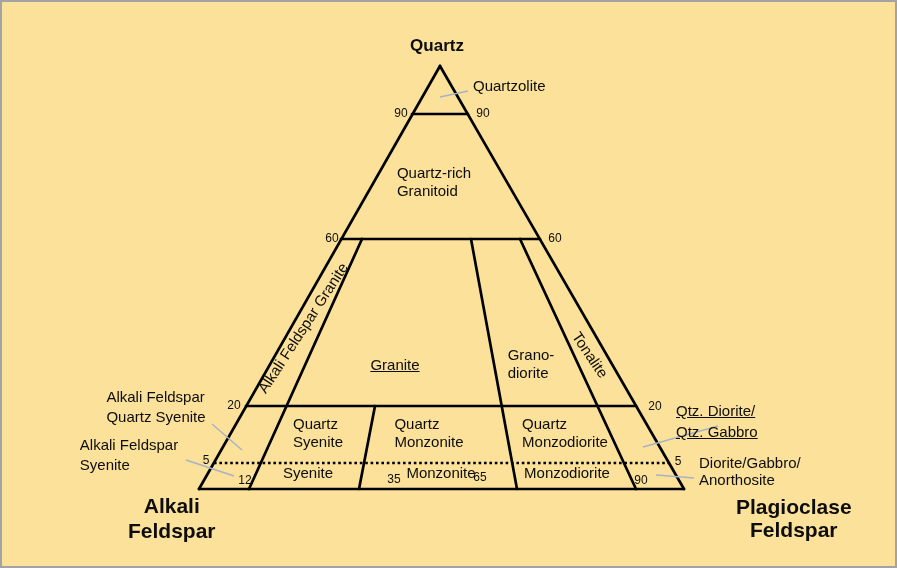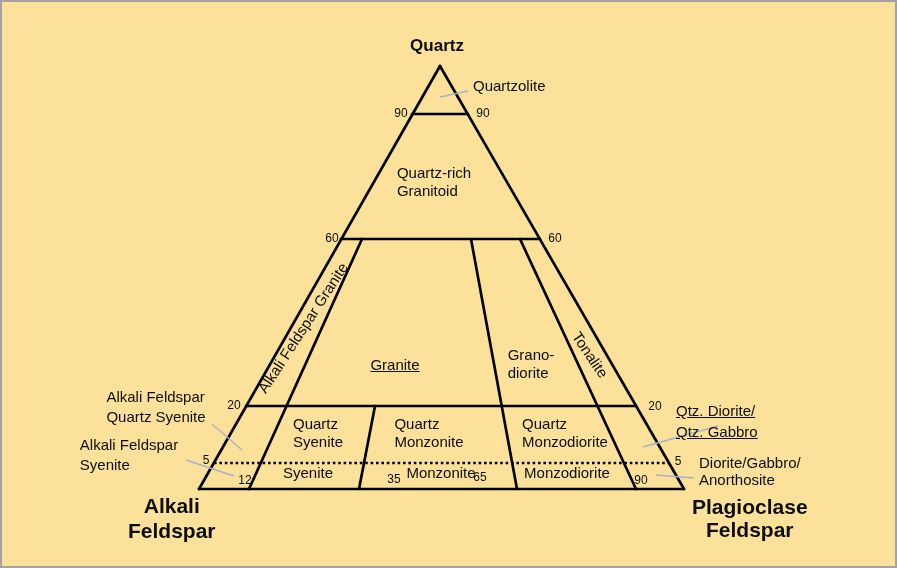--- a/index.html
+++ b/index.html
@@ -23,21 +23,21 @@
   }
   .center{transform:translate(-50%,-50%);text-align:center;}
   .cx{transform:translateX(-50%);text-align:left;}
   .ly{transform:translateY(-50%);}
   .tick{font-size:12px;line-height:14px;}
   .title-top{font-size:17px;font-weight:bold;}
   .corner{font-size:21px;font-weight:bold;line-height:25px;text-align:center;}
   .lh20{line-height:20px;}
   .lh21{line-height:21px;}
   .lh17{line-height:17px;}
-  .lh23{line-height:23px;}
+  .lh23{line-height:23px;margin-left:44px;}
   .rot-afg{transform:translate(-50%,-50%) rotate(-57deg);}
   .rot-ton{transform:translate(-50%,-50%) rotate(56deg);}
 
   
   .pos-quartz-title{left:435px;top:44px;}
   .pos-tick-90l{left:399px;top:111px;}
   .pos-tick-90r{left:481px;top:111px;}
   .pos-quartzolite{left:471px;top:84px;}
   .pos-qrg{left:432px;top:162px;}
   .pos-tick-60l{left:330px;top:236px;}

